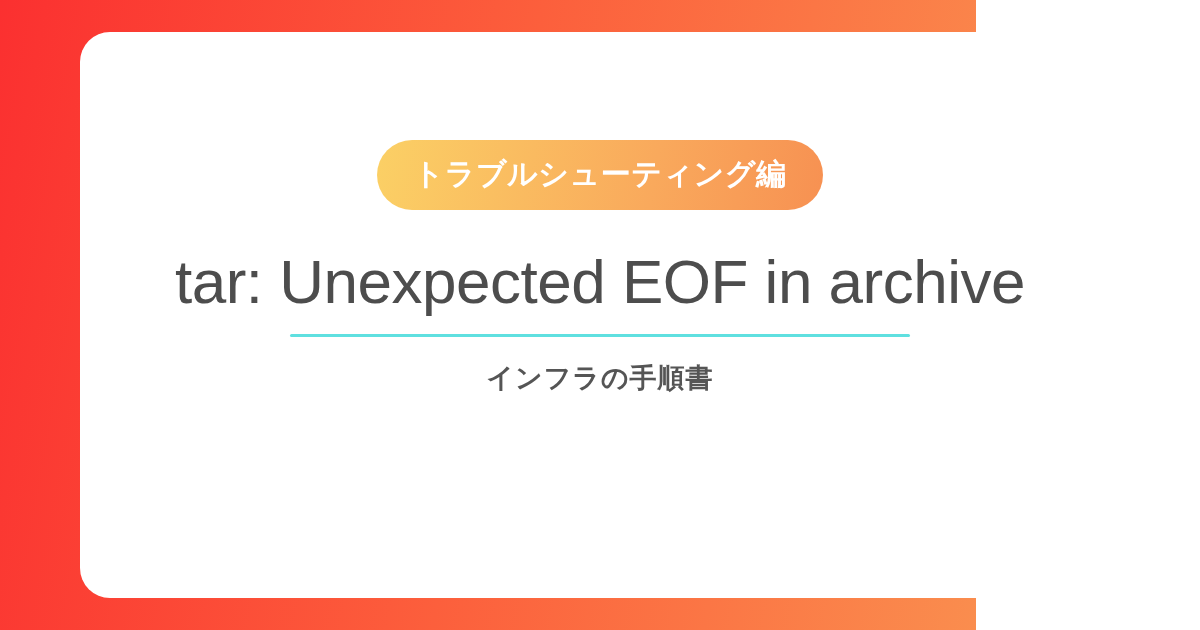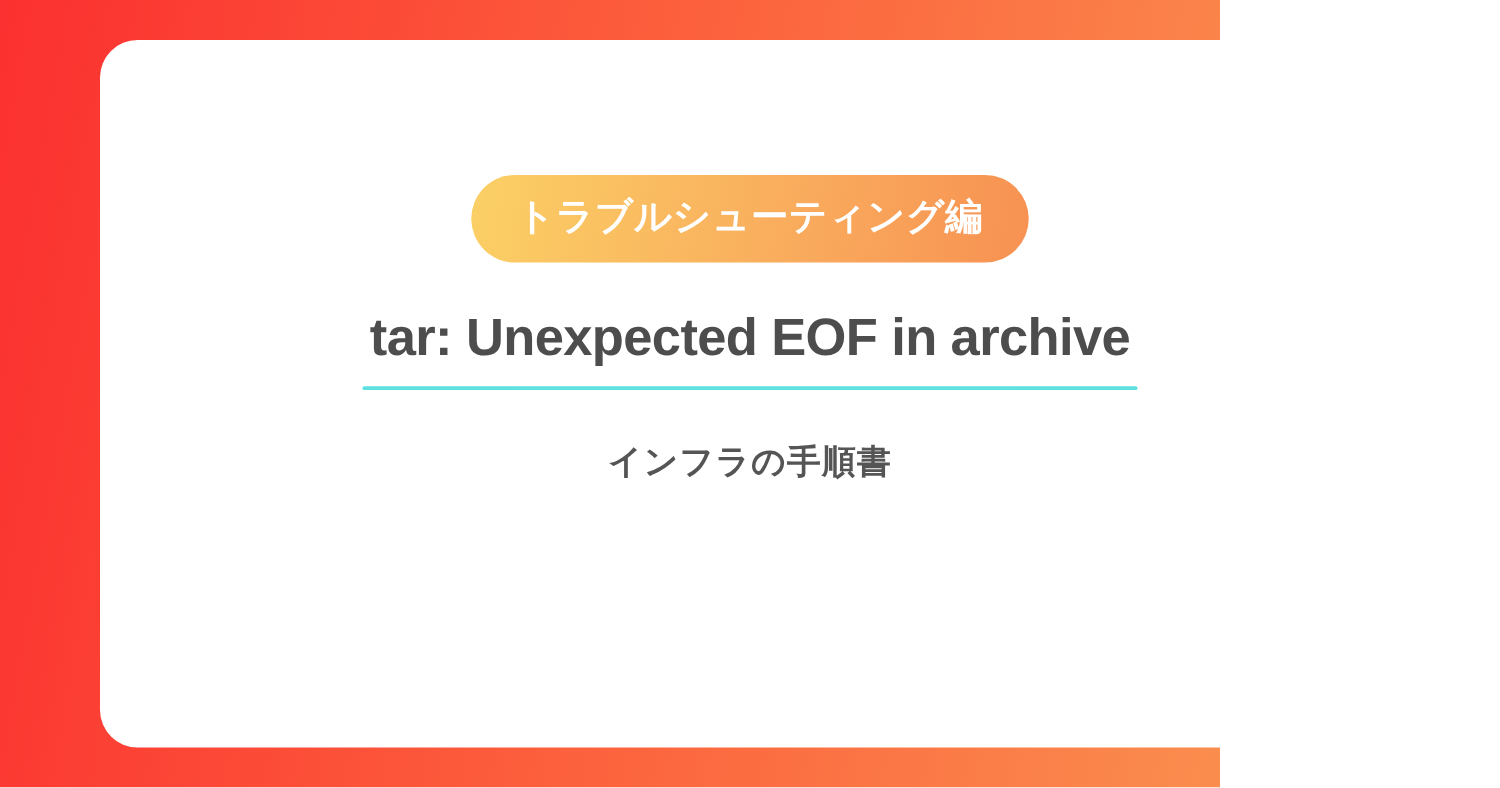--- a/index.html
+++ b/index.html
@@ -67,22 +67,22 @@
 
   
   .title-block {
     margin-top: 34px;
     width: 920px;
     text-align: center;
   }
   .title {
     margin: 0;
     color: #4D4D4D;
-    font-size: 42px;
-    font-weight: 700;
+    font-size: 62px;
+    font-weight: 400;
     line-height: 1.22;
     letter-spacing: -0.5px;
     word-break: break-word;
   }
   .title-line {
     display: block;
   }
   .title-line-jp {
     letter-spacing: 1px;
   }
@@ -92,21 +92,21 @@
     width: 620px;
     height: 3px;
     margin-top: 14px;
     background: #5FE0E0;
     border: 0;
     border-radius: 2px;
   }
 
   
   .site-name {
-    margin-top: 44px;
+    margin-top: 28px;
     color: #555555;
     font-size: 27px;
     font-weight: 700;
     letter-spacing: 1px;
     line-height: 1;
     text-align: center;
   }
 </style>
 </head>
 <body>

